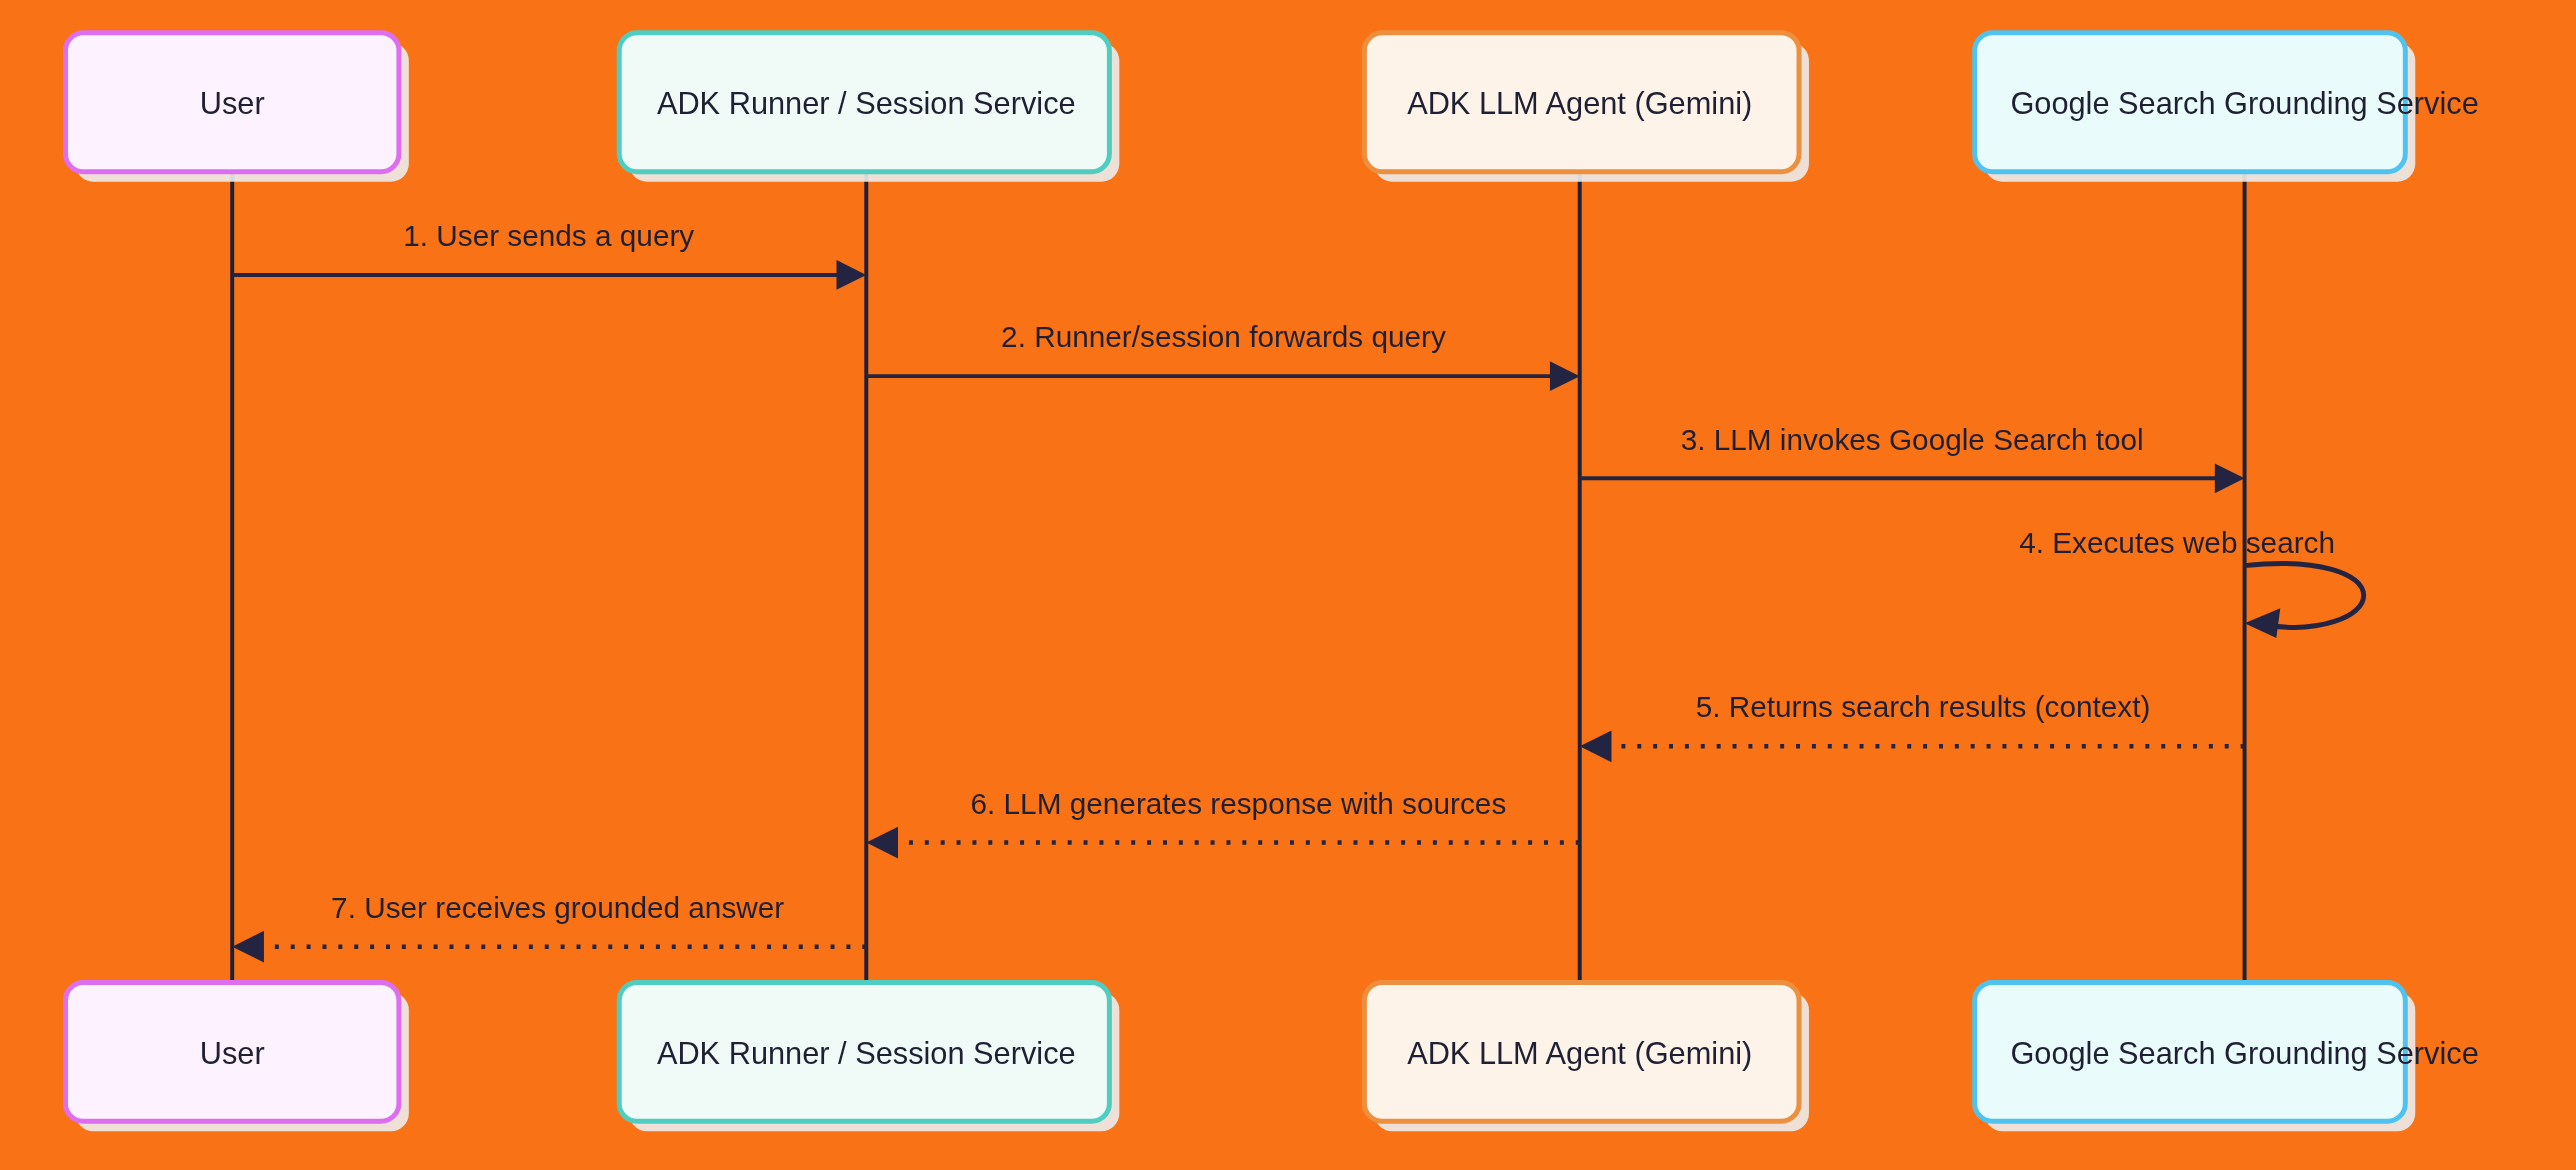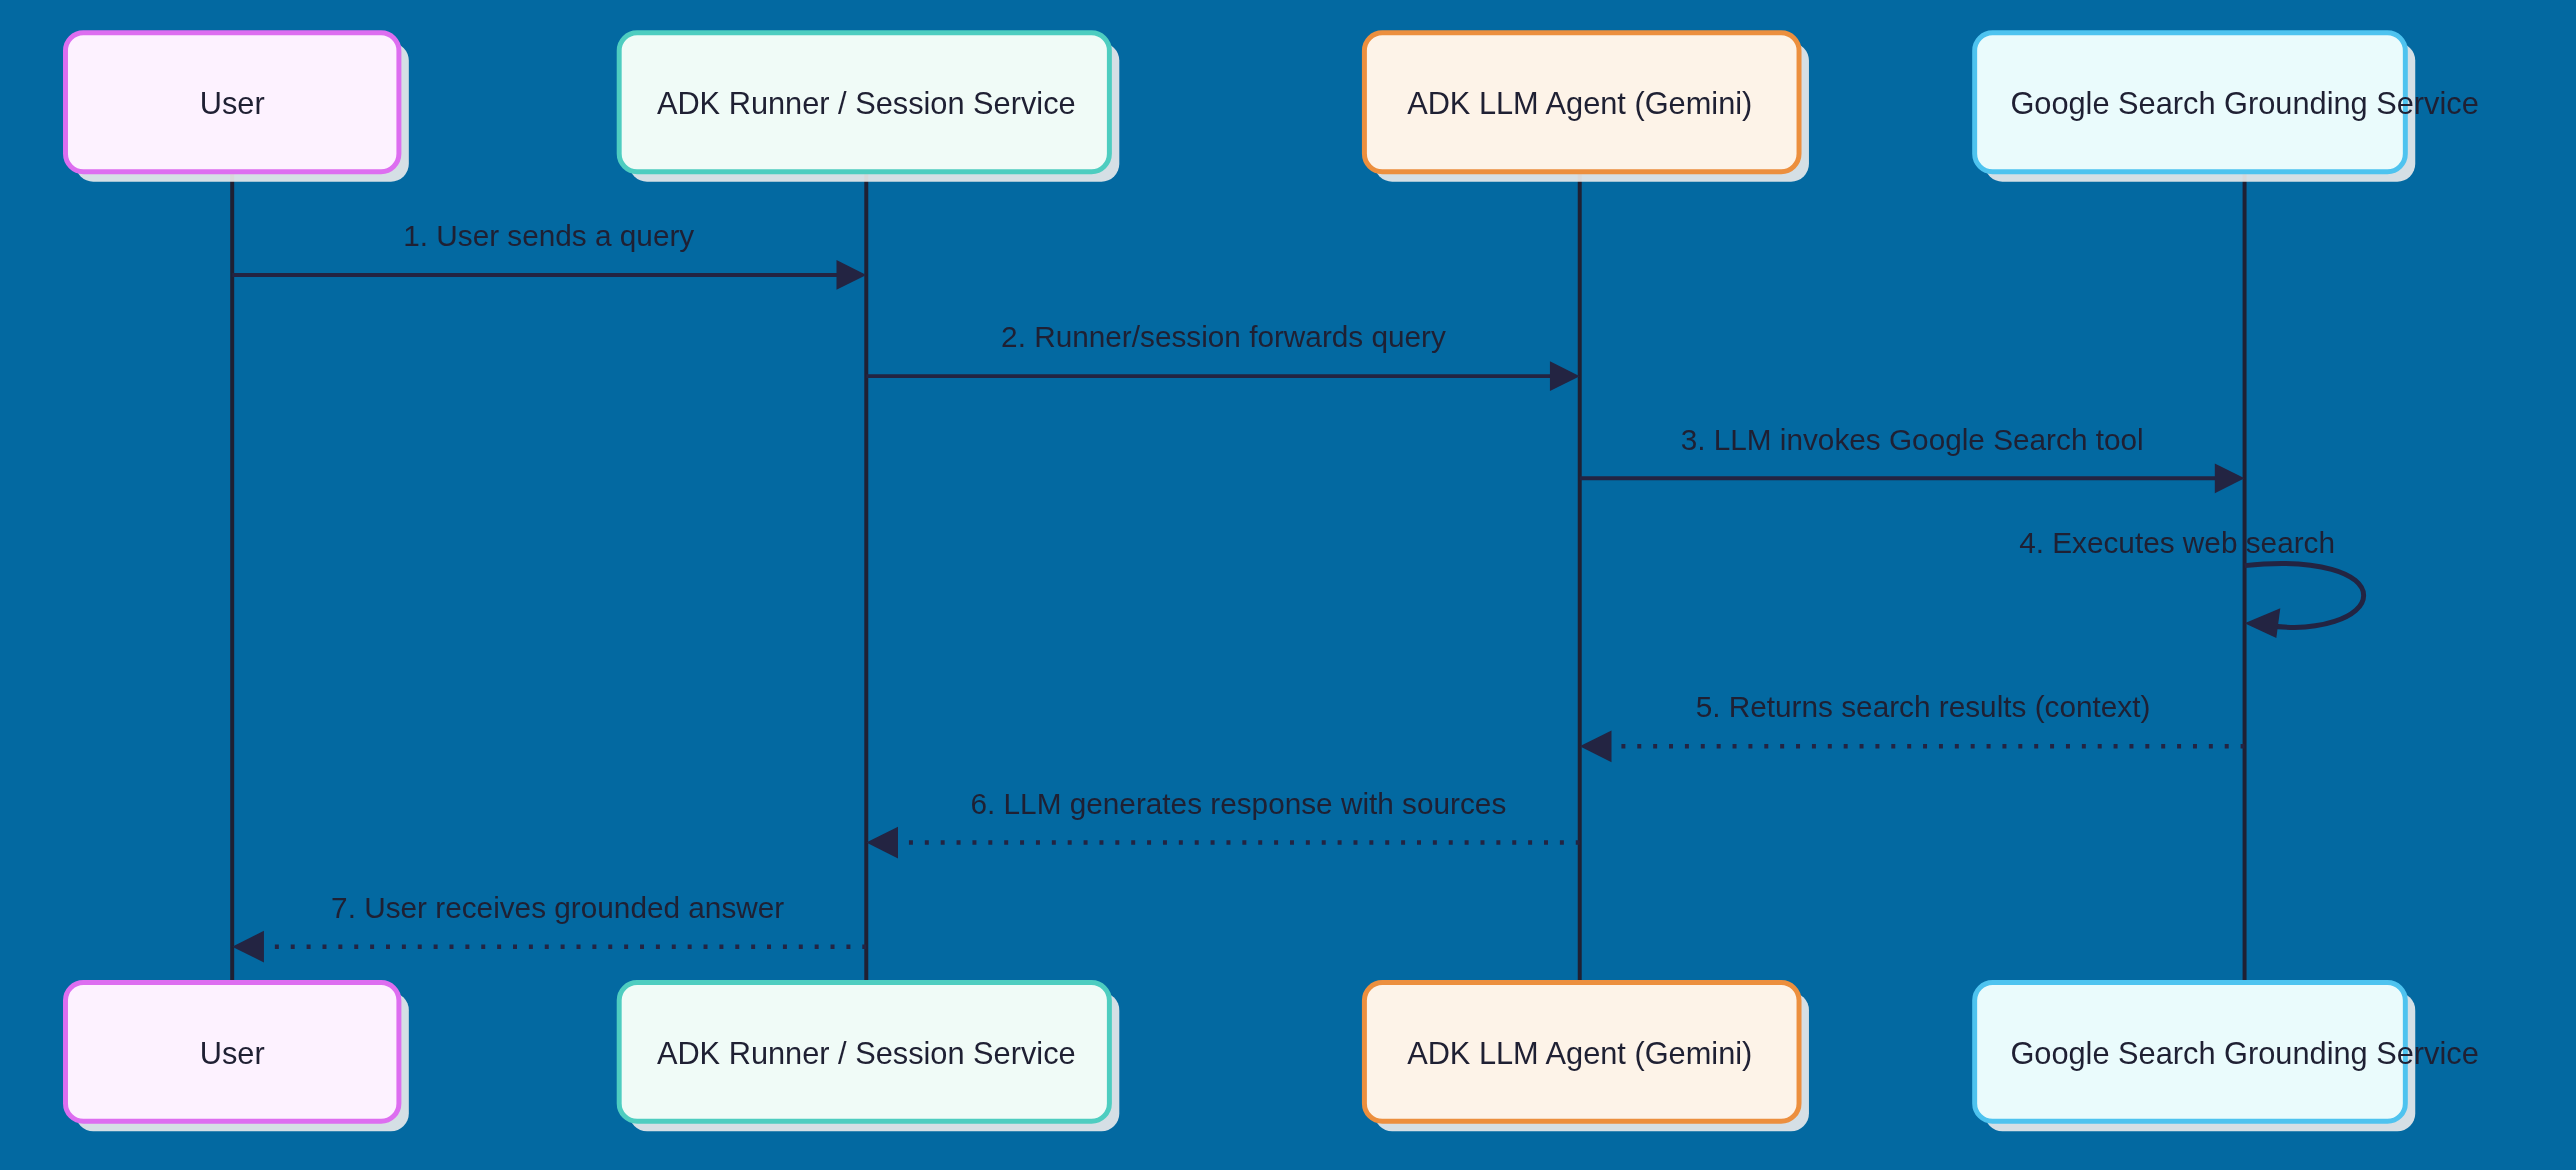--- a/index.html
+++ b/index.html
@@ -8,21 +8,21 @@
     padding: 0;
     background: #ffffff;
   }
   body {
     font-family: "Liberation Sans", sans-serif;
   }
   #diagram-root {
     position: relative;
     width: 2576px;
     height: 1171px;
-    background: #0369a1;
+    background: #f97316;
     overflow: hidden;
   }
   #seq-svg {
     position: absolute;
     left: 0;
     top: 0;
     width: 2576px;
     height: 1171px;
     display: block;
   }

